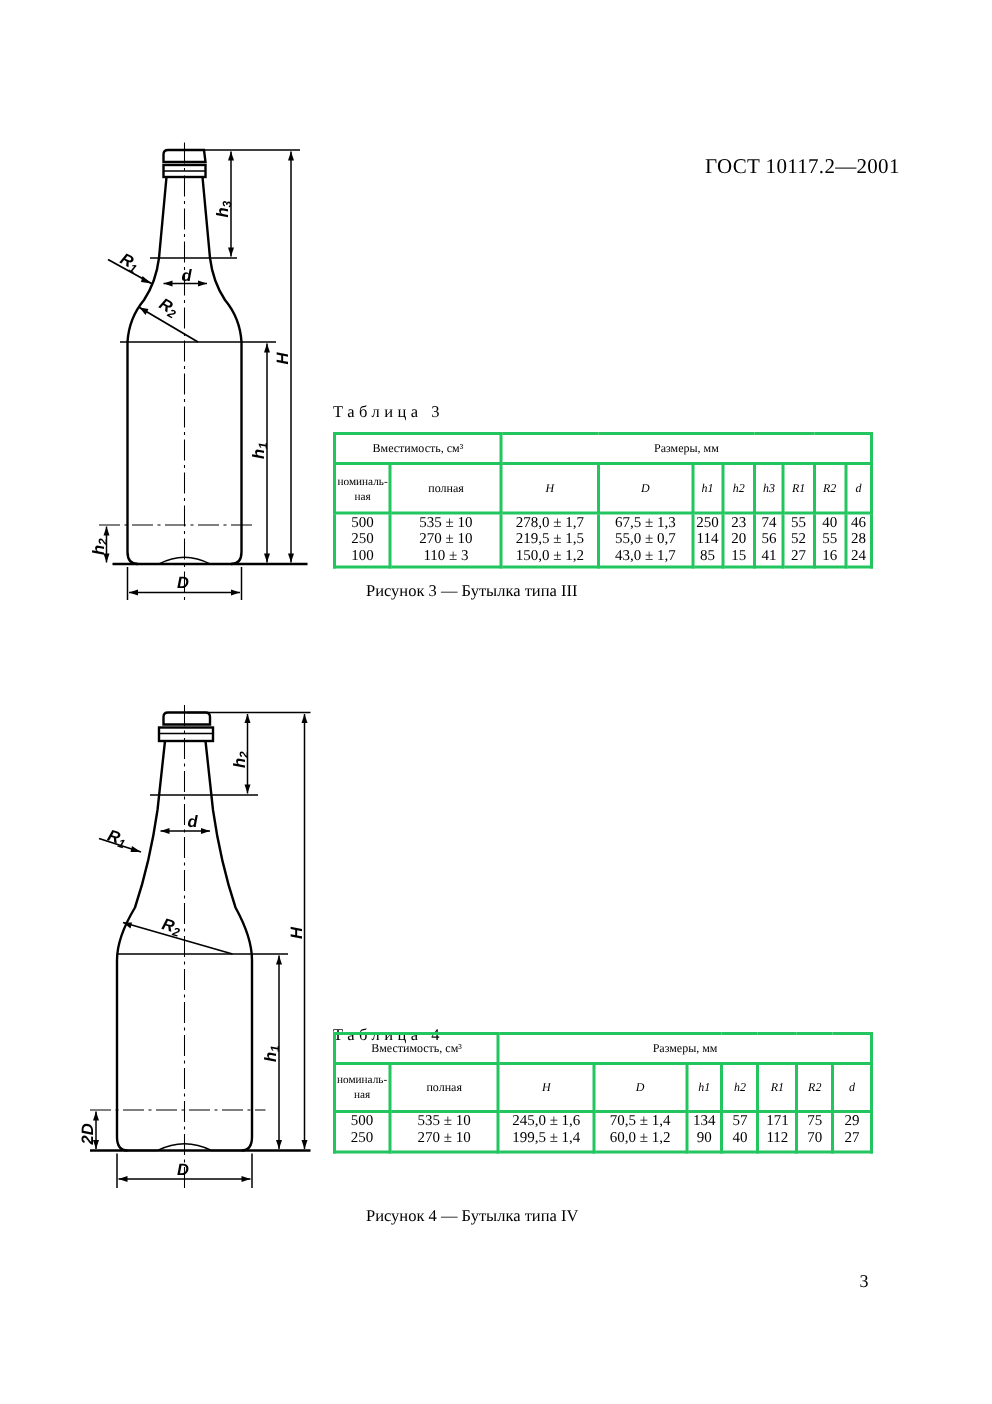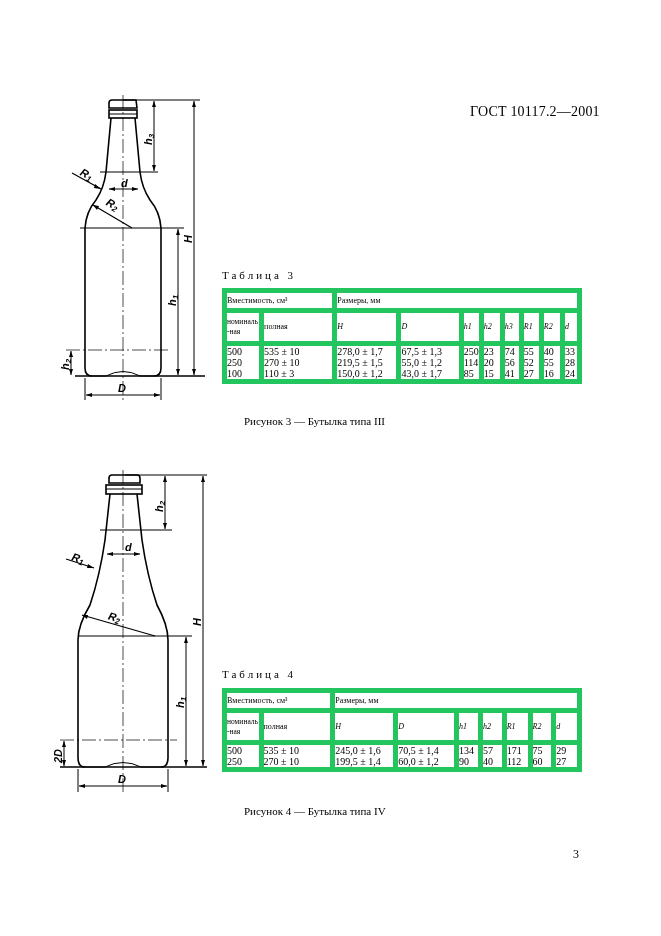--- a/index.html
+++ b/index.html
@@ -2,21 +2,21 @@
 <html><head>
 <meta charset="utf-8">
 <style>
   html, body { margin:0; padding:0; background:#ffffff; }
   body { width:661px; height:936px; position:relative; overflow:hidden;
          font-family:"Liberation Serif","DejaVu Serif",serif; color:#000; }
   .abs { position:absolute; }
   .header-code { left:470px; top:64px; font-size:14px; font-weight:normal; letter-spacing:0.2px;margin-top:40px; }
   .table-caption { font-size:11px; letter-spacing:3px; }
   table.spec { position:absolute; border-collapse:collapse; font-size:10px; line-height:11px; }
-  table.spec td { border:5px solid #22c55e; padding:0; }
+  table.spec td { border:2px solid #22c55e; text-align:center; padding:0; }
   table.spec { border:2px solid #000; }
   .hdr-small { font-size:8px; line-height:10px; }
   .italic { font-style:italic; }
   .data td { vertical-align:top; padding-top:2px; }
   .rowline { display:block; height:11px; }
   .thick-l { border-left:2px solid #000 !important; }
   .fig-caption { font-size:11px; }
   .page-number { left:573px; top:847px; font-size:12px; }
   svg text { font-family:"Liberation Sans","DejaVu Sans",sans-serif; font-style:italic; font-weight:bold; }
 </style>
@@ -189,21 +189,21 @@
           <span class="rowline">270 ± 10</span>
           <span class="rowline">110 ± 3</span>
         </td>
     <td>
           <span class="rowline">278,0 ± 1,7</span>
           <span class="rowline">219,5 ± 1,5</span>
           <span class="rowline">150,0 ± 1,2</span>
         </td>
     <td>
           <span class="rowline">67,5 ± 1,3</span>
-          <span class="rowline">55,0 ± 1,2</span>
+          <span class="rowline">55,0 ± 0,7</span>
           <span class="rowline">43,0 ± 1,7</span>
         </td>
     <td>
           <span class="rowline">250</span>
           <span class="rowline">114</span>
           <span class="rowline">85</span>
         </td>
     <td>
           <span class="rowline">23</span>
           <span class="rowline">20</span>
@@ -218,31 +218,31 @@
           <span class="rowline">55</span>
           <span class="rowline">52</span>
           <span class="rowline">27</span>
         </td>
     <td>
           <span class="rowline">40</span>
           <span class="rowline">55</span>
           <span class="rowline">16</span>
         </td>
     <td>
-          <span class="rowline">33</span>
+          <span class="rowline">46</span>
           <span class="rowline">28</span>
           <span class="rowline">24</span>
         </td>
   </tr>
 </tbody>
   </table>
 
-<div class="abs fig-caption" style="left:244px;top:415px;">Рисунок 3 — Бутылка типа III</div>
-
-<div class="abs table-caption" style="left:222px;top:668px;">Таблица 4</div>
+<div class="abs fig-caption" style="left:244px;top:388px;">Рисунок 3 — Бутылка типа III</div>
+
+<div class="abs table-caption" style="left:222px;top:684px;">Таблица 4</div>
 <table class="spec" style="left:222px;top:688px;width:360px;">
   <colgroup>
     <col style="width:37px">
       <col style="width:73px">
       <col style="width:64px">
       <col style="width:62px">
     <col style="width:24px">
       <col style="width:24px">
       <col style="width:26px">
       <col style="width:24px">
@@ -288,21 +288,21 @@
     <td>
           <span class="rowline">57</span>
           <span class="rowline">40</span>
         </td>
     <td>
           <span class="rowline">171</span>
           <span class="rowline">112</span>
         </td>
     <td>
           <span class="rowline">75</span>
-          <span class="rowline">60</span>
+          <span class="rowline">70</span>
         </td>
     <td>
           <span class="rowline">29</span>
           <span class="rowline">27</span>
         </td>
   </tr>
 </tbody>
   </table>
 
 <div class="abs fig-caption" style="left:244px;top:805px;">Рисунок 4 — Бутылка типа IV</div>

